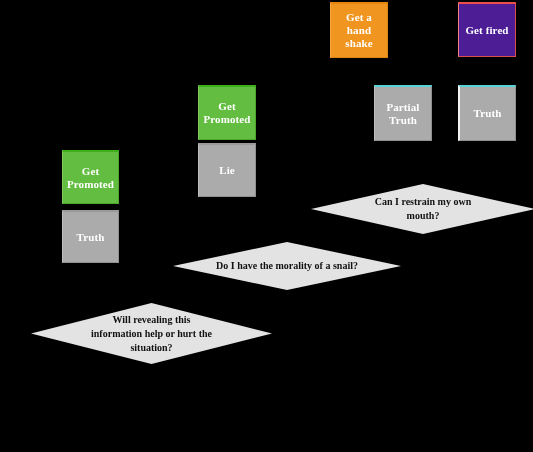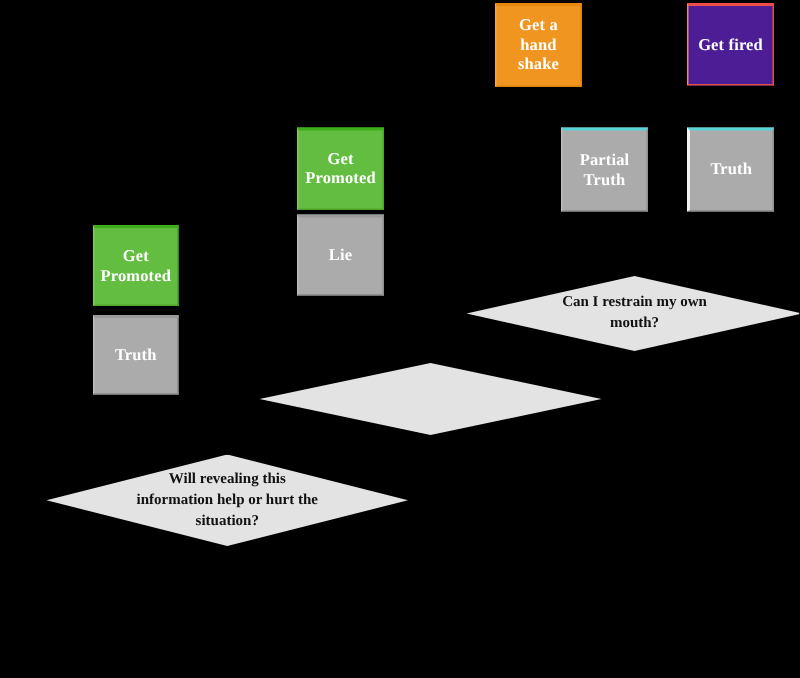--- a/index.html
+++ b/index.html
@@ -149,20 +149,21 @@
   </div>
 
   <div class="decision" style="left:311px; top:184px; width:224px; height:50px;">
     <span class="diamond"></span>
     <span class="dtext">Can I restrain my own
 mouth?</span>
   </div>
 
   <div class="decision" style="left:173px; top:242px; width:228px; height:48px;">
     <span class="diamond"></span>
+    <span class="dtext">Do I have the morality of a snail?</span>
   </div>
 
   <div class="decision" style="left:31px; top:303px; width:241px; height:61px;">
     <span class="diamond"></span>
     <span class="dtext">Will revealing this
 information help or hurt the
 situation?</span>
   </div>
 
 </div>

